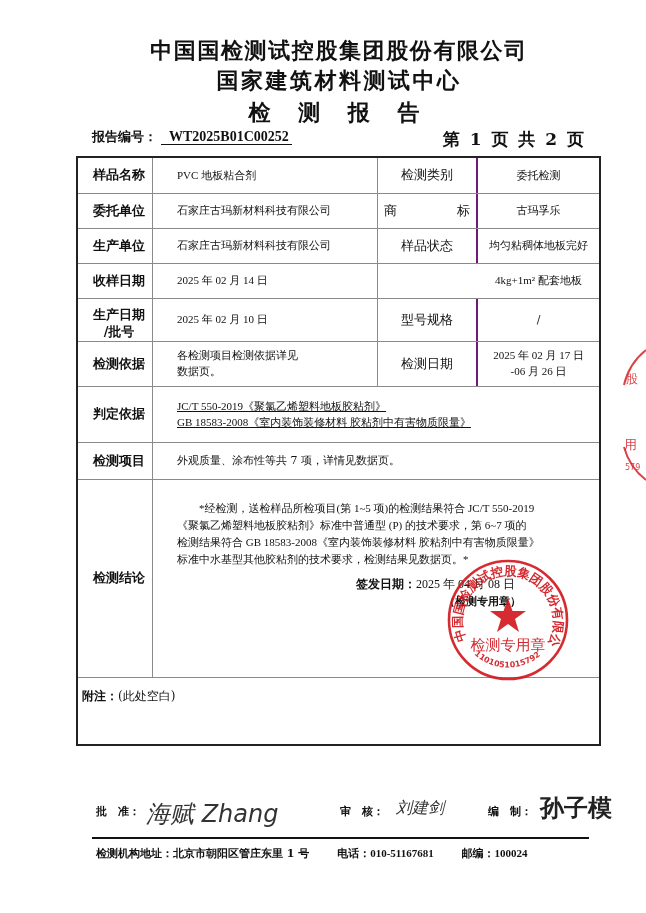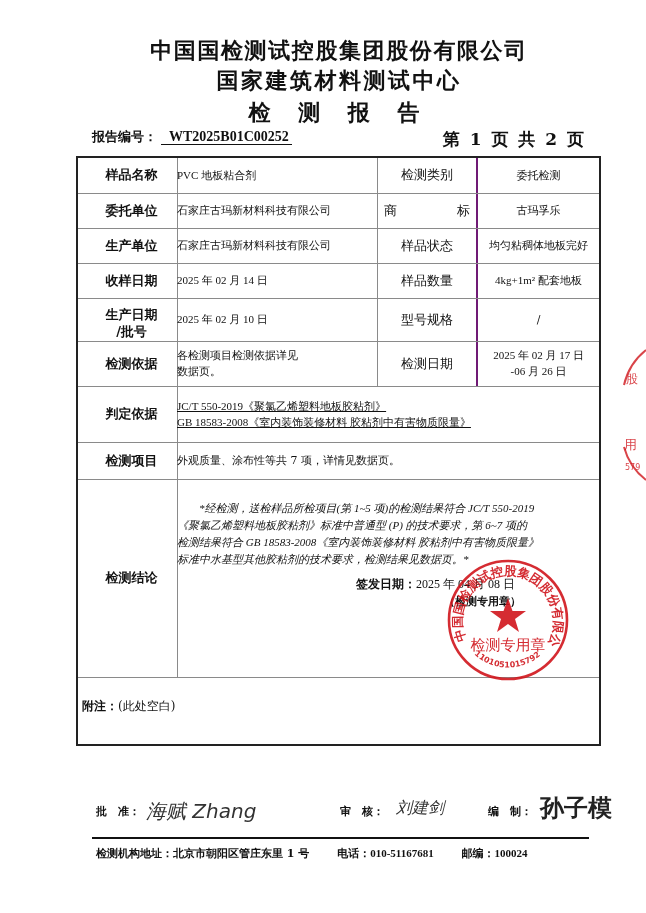--- a/index.html
+++ b/index.html
@@ -16,38 +16,38 @@
   .report-no { position: absolute; left: 92px; top: 128px; font-size: 13px; font-weight: bold; }
   .report-no .num { font-family: "Liberation Serif", serif; font-size: 14px; font-weight: bold;
                     border-bottom: 1.5px solid #111; padding: 0 3px 0 8px; margin-left: 4px; }
   .page-no { position: absolute; right: 60px; top: 128px; font-size: 17px; font-weight: bold; letter-spacing: 2px; }
 
   .tbl { position: absolute; left: 76px; top: 156px; width: 525px; height: 590px;
          border: 2px solid #222; }
   .row { position: absolute; left: 0; width: 521px; border-bottom: 1px solid #8a8a8a; }
   .cell { position: absolute; top: 0; height: 100%; display: flex; align-items: center;
           font-size: 11px; line-height: 1.45; }
-  .c1 { left: 0; width: 100px; justify-content: center; text-align: center;
+  .c1 { left: 0; width: 75px; justify-content: center; text-align: center;
         font-size: 13px; font-weight: bold; border-right: 1px solid #8a8a8a; padding-left: 8px; }
   .c2 { left: 93px; width: 207px; padding-left: 6px; border-right: 1px solid #8a8a8a; }
   .c3 { left: 300px; width: 100px; justify-content: center; font-size: 13px; font-weight: normal;
         border-right: 2px solid #701a75; text-align: right; }
   .c4 { left: 400px; width: 121px; justify-content: center; text-align: center; }
   .cwide { left: 93px; width: 428px; padding-left: 6px; }
   .lbl-spaced { letter-spacing: 28px; margin-right: -28px; }
   .val-serif { font-family: "Liberation Serif", serif; }
 
   .concl-text { position: absolute; left: 99px; top: 20px; width: 422px; font-size: 11px; line-height: 17px;
-                text-align: left; font-style: italic; }
+                text-align: left; }
   .concl-text p { text-indent: 0; }
   .issue { position: absolute; left: 278px; top: 96px; font-size: 12px; font-weight: bold; white-space: nowrap; }
   .issue .v { font-family: "Liberation Serif", serif; font-weight: normal; font-size: 12px; }
   .issue2 { position: absolute; left: 366px; top: 114px; font-size: 11px; font-weight: bold; }
 
-  .note { position: absolute; left: 4px; top: 20px; font-size: 12px; }
+  .note { position: absolute; left: 4px; top: 10px; font-size: 12px; }
   .note b { font-size: 12px; }
 
   .stamp { position: absolute; left: 446px; top: 558px; width: 124px; height: 124px; pointer-events: none; }
   .stamp-edge { position: absolute; left: 622px; top: 345px; width: 24px; height: 140px; overflow: hidden; pointer-events: none; }
 
   .sig-line { position: absolute; left: 96px; top: 796px; width: 540px; height: 30px; font-size: 11px; font-weight: bold; }
   .sig-label { position: absolute; top: 8px; white-space: nowrap; }
   .sig { position: absolute; top: 0; font-family: "DejaVu Sans", sans-serif; font-style: italic; font-weight: normal; color: #333; }
 
   .rule { position: absolute; left: 92px; top: 837px; width: 497px; height: 2px; background: #111; }
@@ -91,21 +91,20 @@
     <div class="cell c3">样品状态</div>
     <div class="cell c4" style="justify-content:center;">
       <div>均匀粘稠体</div>
       <div>地板完好</div>
     </div>
   </div>
 
   <div class="row" style="top:106px;height:35px;">
     <div class="cell c1">收样日期</div>
     <div class="cell c2 val-serif">2025 年 02 月 14 日</div>
-    <div class="cell c3">样品数量</div>
     <div class="cell c4 val-serif">4kg+1m² 配套地板</div>
   </div>
 
   <div class="row" style="top:141px;height:43px;">
     <div class="cell c1" style="flex-direction:column;justify-content:flex-end;line-height:1.3;">
       <div>生产日期</div>
       <div>/批号</div>
     </div>
     <div class="cell c2 val-serif">2025 年 02 月 10 日</div>
     <div class="cell c3">型号规格</div>
@@ -178,21 +177,21 @@
 <svg class="stamp-edge" viewBox="0 0 24 140">
   <path d="M 24 5 A 62 62 0 0 0 2 40" fill="none" stroke="#d0151c" stroke-width="2" opacity="0.8"></path>
   <path d="M 2 102 A 62 62 0 0 0 24 135" fill="none" stroke="#d0151c" stroke-width="2" opacity="0.8"></path>
   <text x="4" y="38" font-size="12" fill="#d0151c" opacity="0.8" font-family="DejaVu Sans, sans-serif">股</text>
   <text x="2" y="104" font-size="13" fill="#d0151c" opacity="0.8" font-family="DejaVu Sans, sans-serif">用</text>
   <text x="3" y="125" font-size="8" fill="#d0151c" opacity="0.8" font-family="DejaVu Sans, sans-serif">579</text>
 </svg>
 
 <div class="sig-line">
   <span class="sig-label" style="left:0;">批　准：</span>
-  <span class="sig" style="left:50px;font-size:20px;top:2px;">海赋 Zhang</span>
+  <span class="sig" style="left:50px;font-size:24px;top:2px;">海赋 Zhang</span>
   <span class="sig-label" style="left:244px;">审　核：</span>
   <span class="sig" style="left:300px;font-size:16px;top:2px;">刘建剑</span>
   <span class="sig-label" style="left:392px;">编　制：</span>
   <span class="sig" style="left:444px;font-size:24px;top:-4px;color:#222;font-style:normal;font-weight:bold;">孙子模</span>
 </div>
 
 <div class="rule"></div>
 
 <div class="footer">
   <span><b>检测机构地址：</b><b>北京市朝阳区管庄东里 1 号</b></span>

